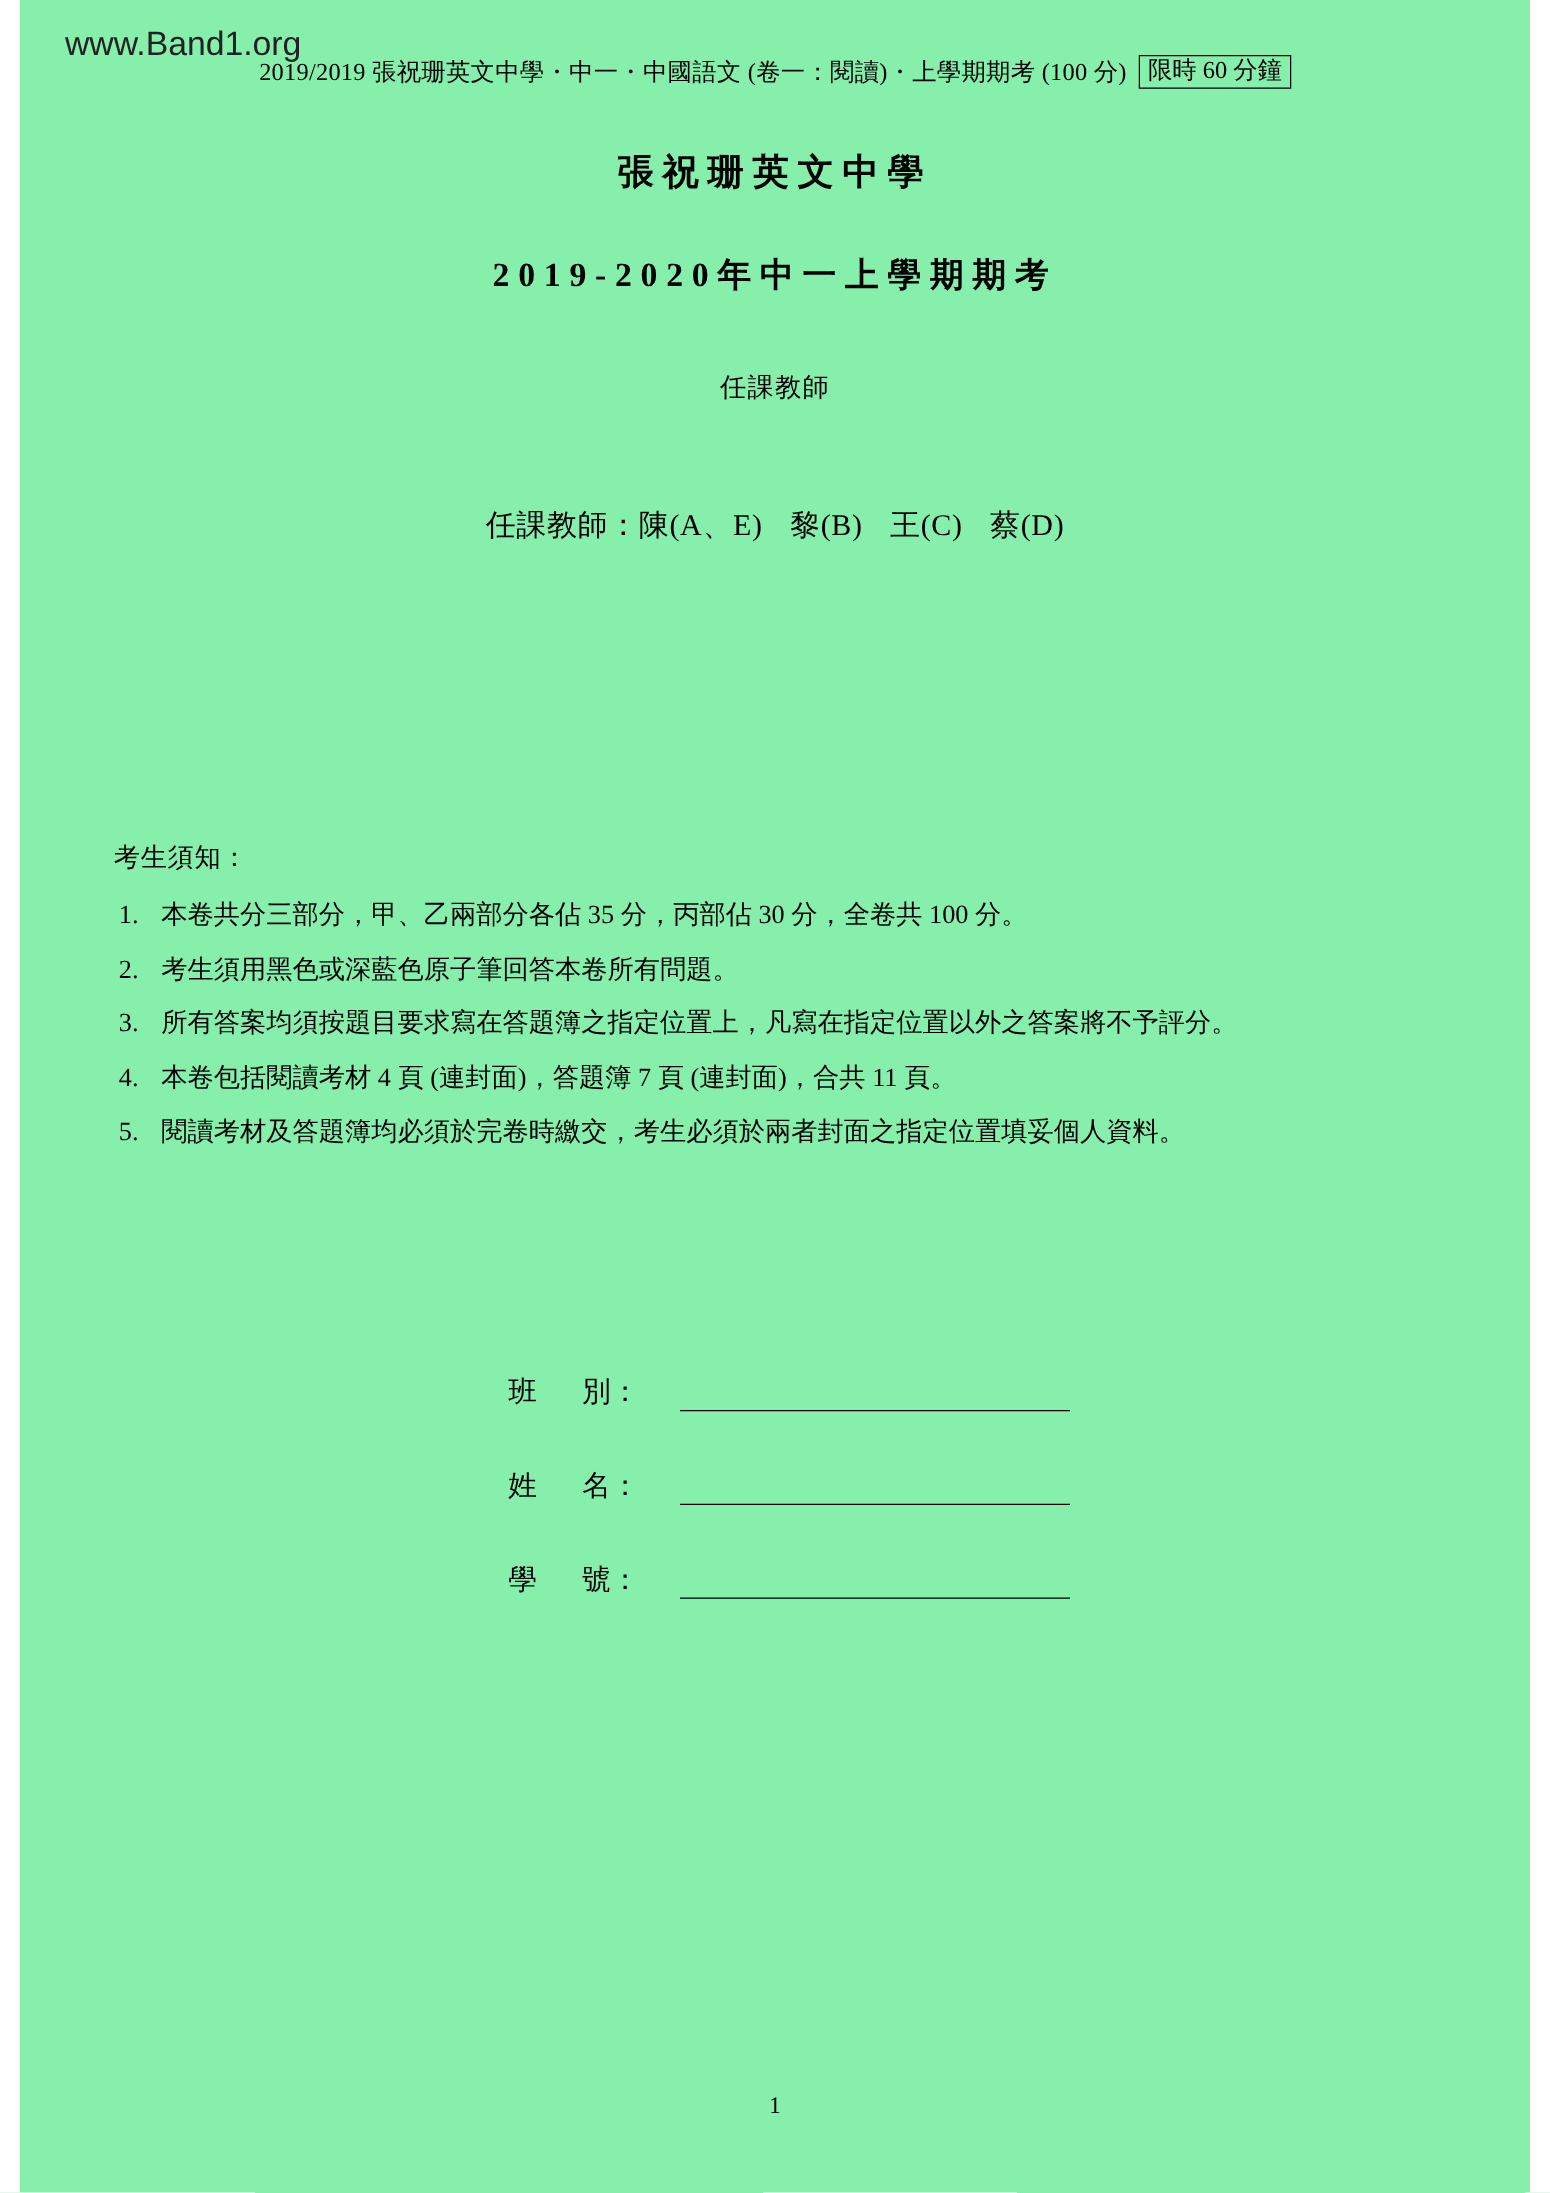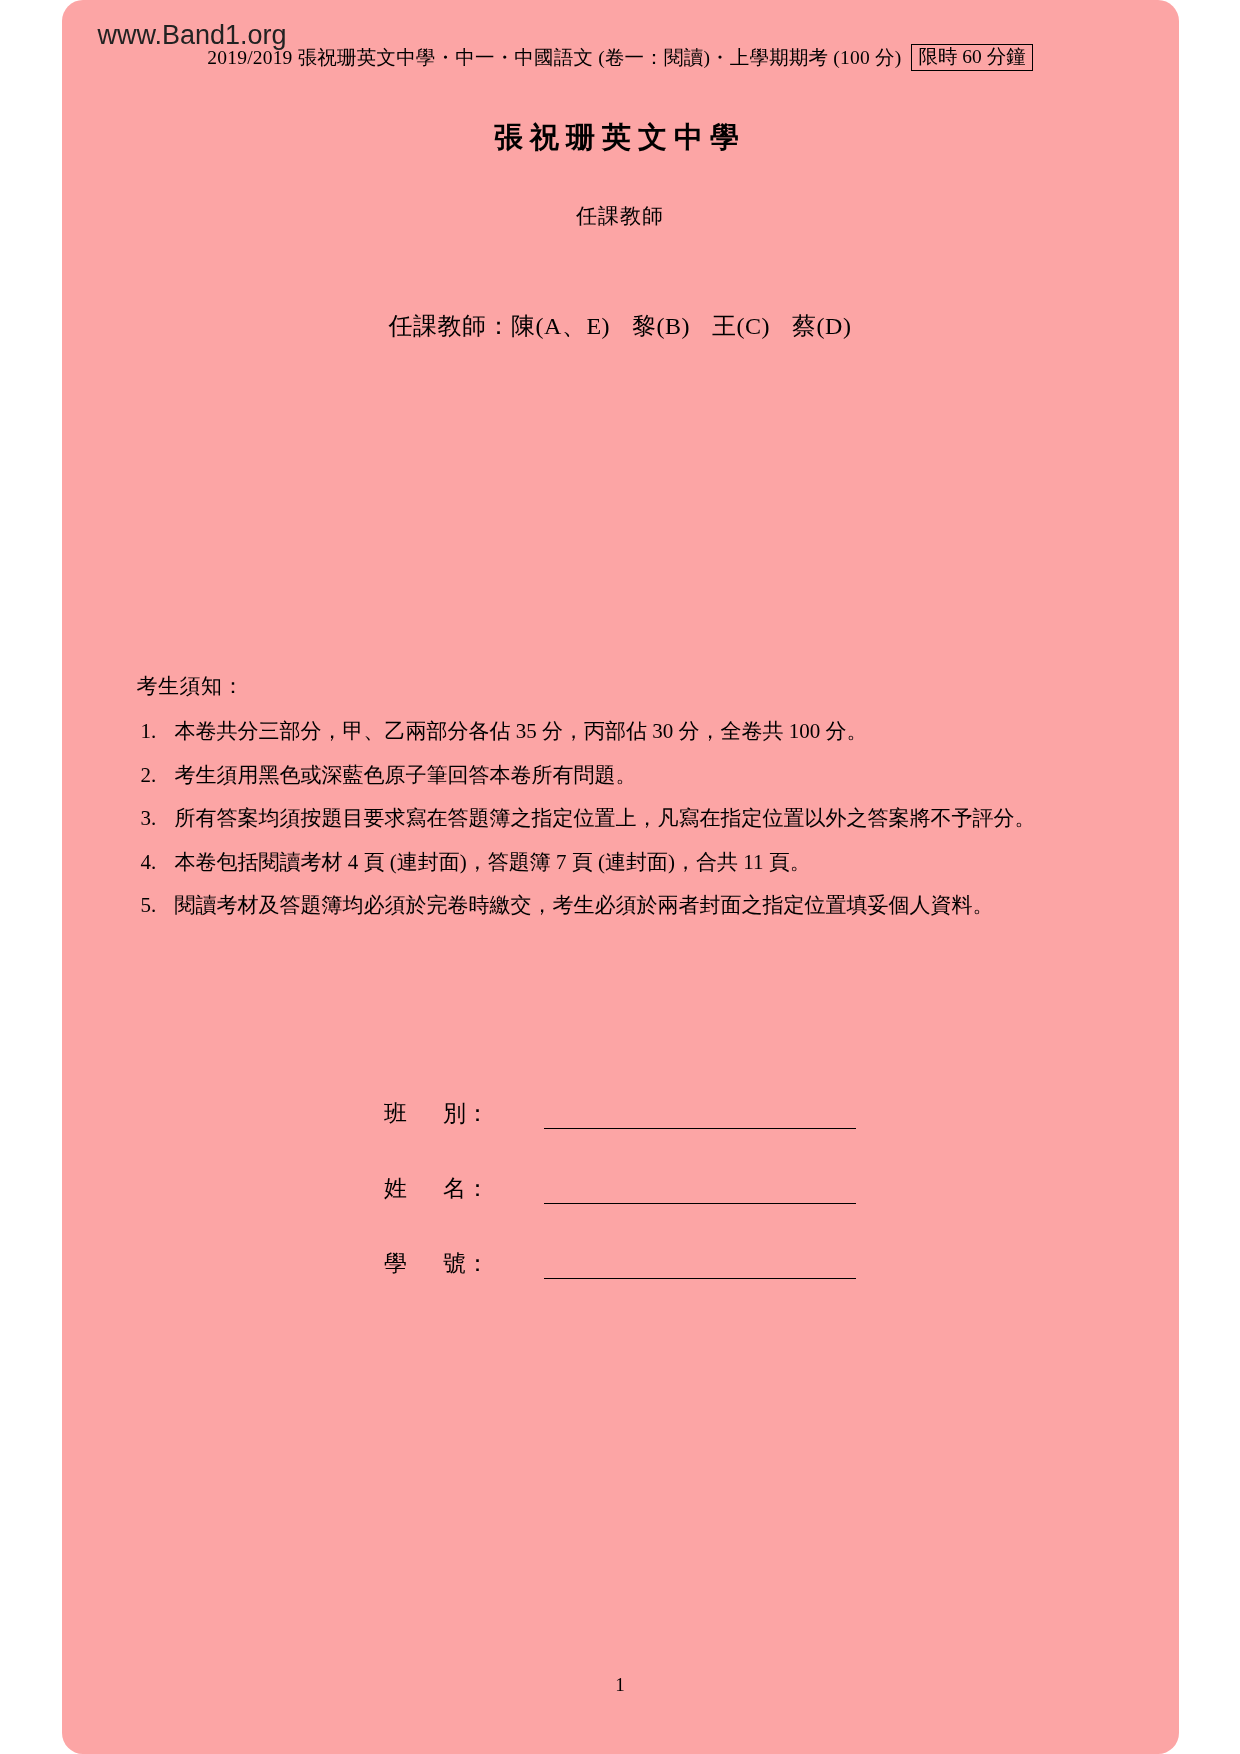--- a/index.html
+++ b/index.html
@@ -6,27 +6,26 @@
     margin: 0;
     padding: 0;
     background: #ffffff;
   }
   body {
     font-family: "Liberation Serif", "DejaVu Serif", serif;
     color: #000000;
   }
   .page {
     position: relative;
-    width: 1117px;
+    width: 1208px;
     height: 1754px;
     margin: 0 auto;
-    background: #fca5a5;
+    background: #86efac;
     overflow: hidden;
     box-sizing: border-box;
-    border-radius: 21px;
   }
 
   
   .watermark {
     position: absolute;
     top: 20px;
     left: 36px;
     font-family: "Liberation Sans", sans-serif;
     font-size: 27px;
     color: #222;
@@ -137,21 +136,21 @@
   }
   .field-row {
     display: flex;
     align-items: flex-end;
     justify-content: center;
     margin-bottom: 44px;
     font-size: 23px;
   }
   .field-label {
     width: 150px;
-    text-align: left;
+    text-align: center;
     letter-spacing: 0px;
     padding-left: 0px;
   }
   .field-label .gap {
     display: inline-block;
     width: 36px;
   }
   .field-line {
     width: 312px;
     border-bottom: 1.6px solid #000;
@@ -176,20 +175,21 @@
 
   <div class="watermark">www.Band1.org</div>
 
   <div class="running-header">
     <span class="rh-text">2019/2019 張祝珊英文中學・中一・中國語文 (卷一：閱讀)・上學期期考 (100 分)</span>
     <span class="rh-box">限時 60 分鐘</span>
   </div>
 
   <div class="title-block">
     <div class="school-name">張祝珊英文中學</div>
+    <div class="exam-line">2019-2020年中一上學期期考</div>
     <div class="duration">任課教師</div>
     <div class="teachers">
       <span>任課教師：</span><span>陳(A、E)</span><span class="sp"></span><span>黎(B)</span><span class="sp"></span><span>王(C)</span><span class="sp"></span><span>蔡(D)</span>
     </div>
   </div>
 
   <div class="notes">
     <div class="notes-heading">考生須知：</div>
 
     <div class="note-item">

